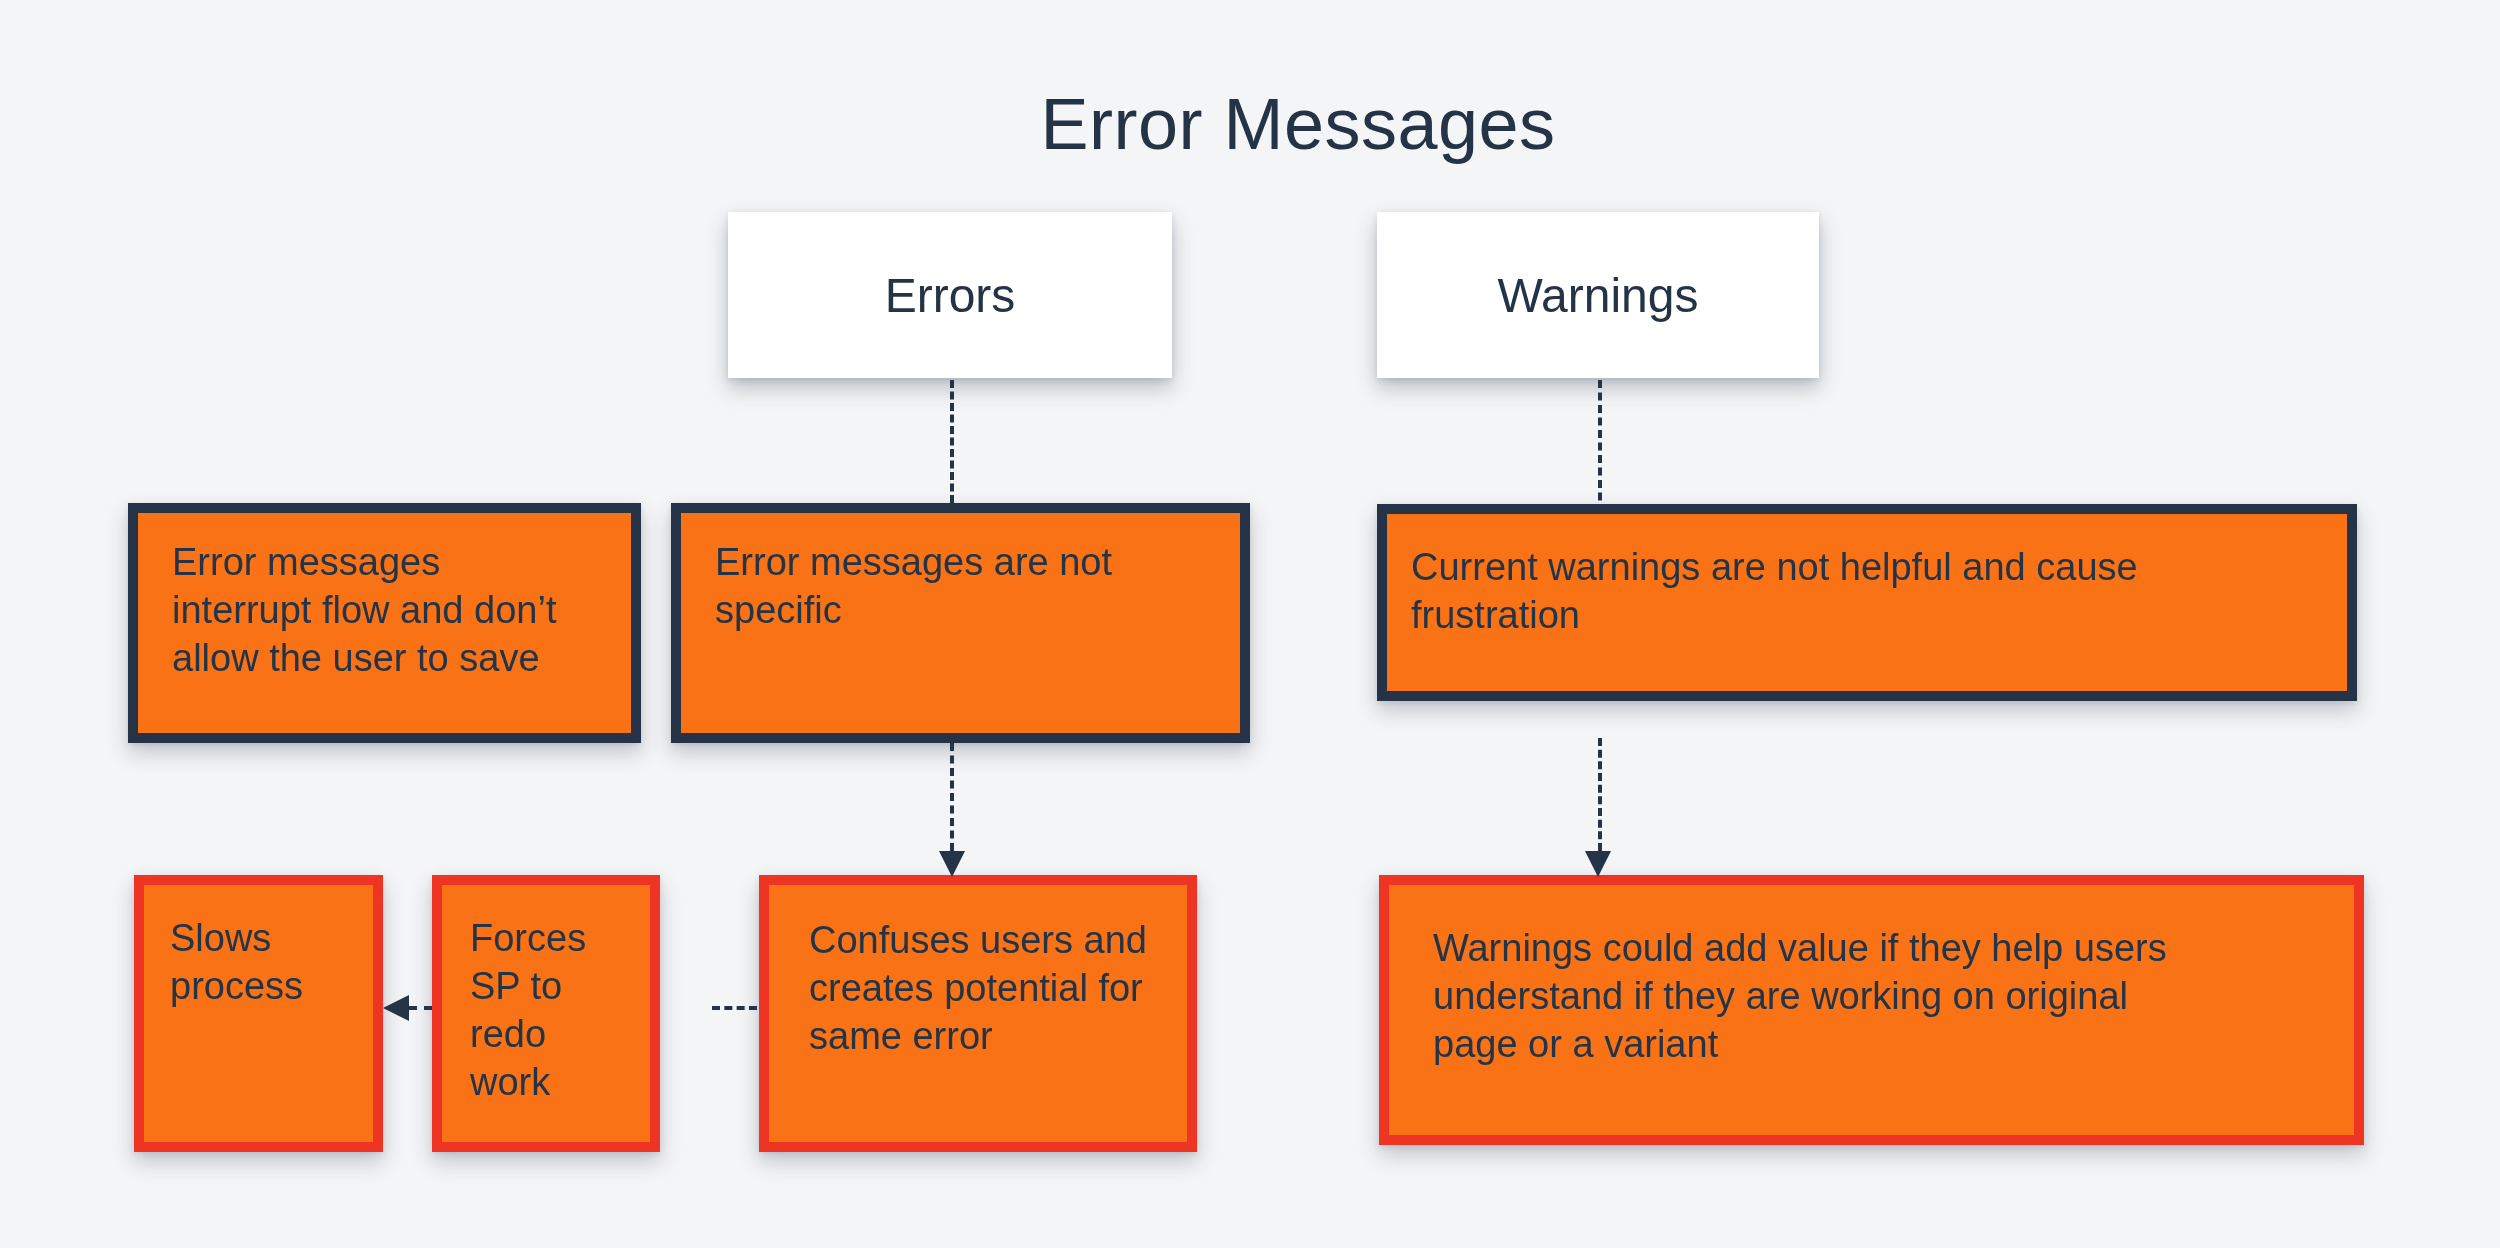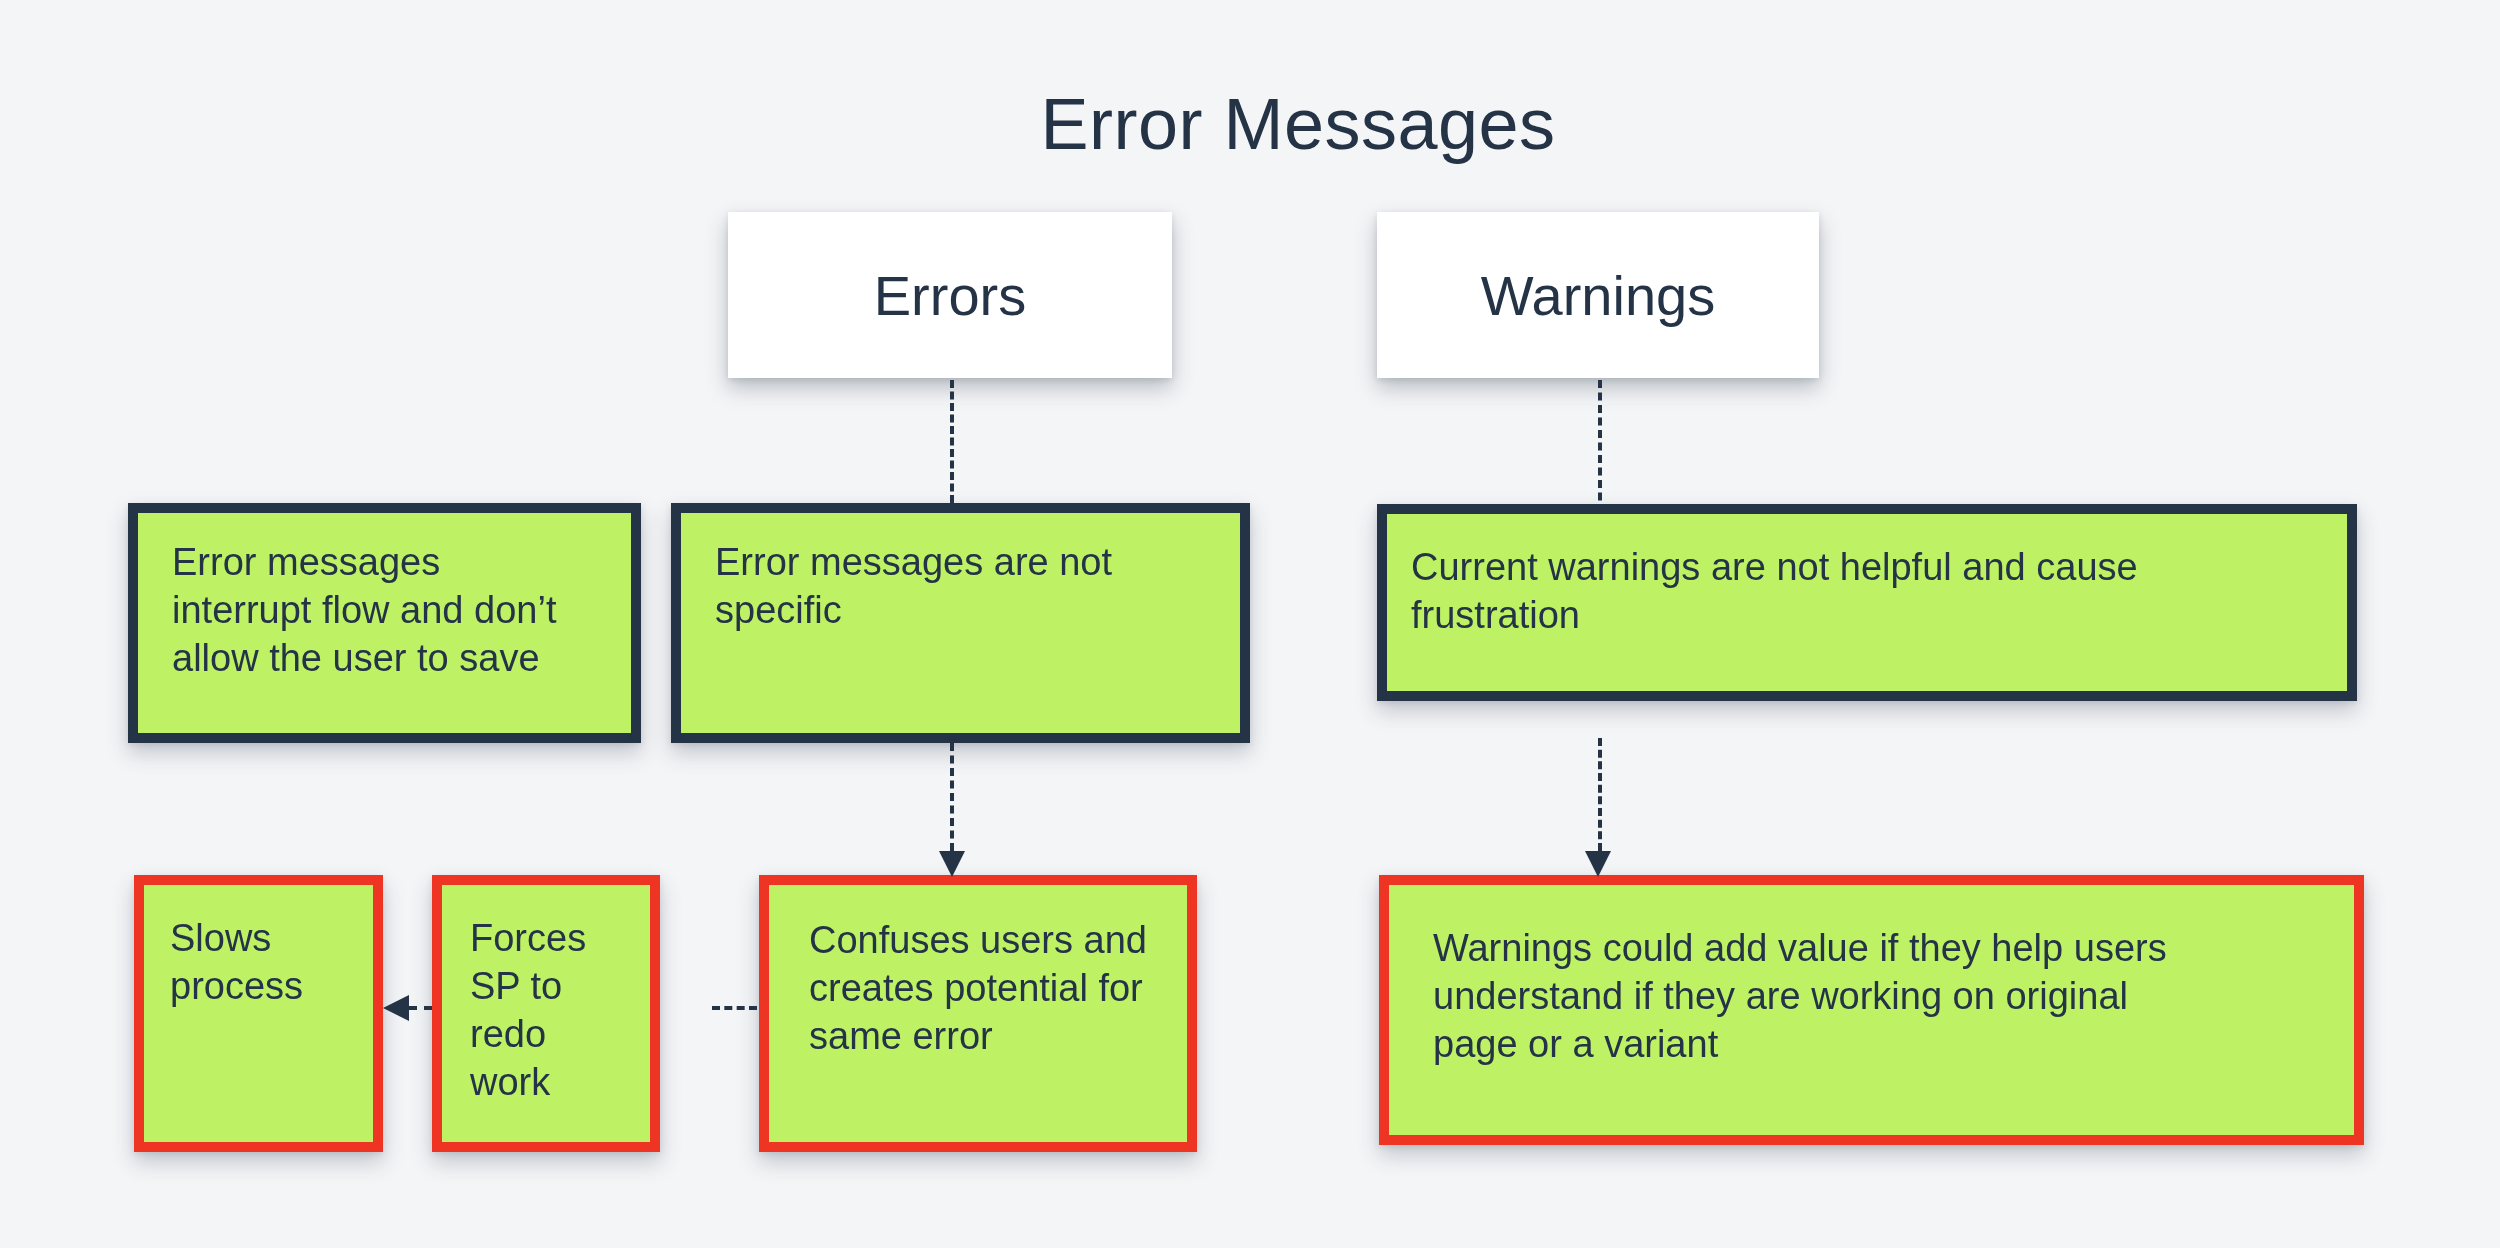--- a/index.html
+++ b/index.html
@@ -25,30 +25,30 @@
     font-weight: 500;
     letter-spacing: 0.5px;
     white-space: nowrap;
   }
   .chip {
     position: absolute;
     background: #ffffff;
     display: flex;
     align-items: center;
     justify-content: center;
-    font-size: 56px;
+    font-size: 48px;
     font-weight: 500;
     box-shadow: 0 10px 20px rgba(36, 51, 70, 0.28), 0 2px 6px rgba(36, 51, 70, 0.12);
   }
   #chip-errors   { left: 728px;  top: 212px; width: 444px; height: 166px; }
   #chip-warnings { left: 1377px; top: 212px; width: 442px; height: 166px; }
 
   .node {
     position: absolute;
-    background: #bef264;
+    background: #f97316;
     font-size: 38px;
     font-weight: 500;
     line-height: 1.26;
     box-sizing: border-box;
     padding: 26px 34px;
     box-shadow: 0 10px 20px rgba(36, 51, 70, 0.24), 0 2px 6px rgba(36, 51, 70, 0.10);
   }
   .node.navy { border: 10px solid #243346; }
   .node.red  { border: 10px solid #ee3524; }
   .node .txt { display: block; }

